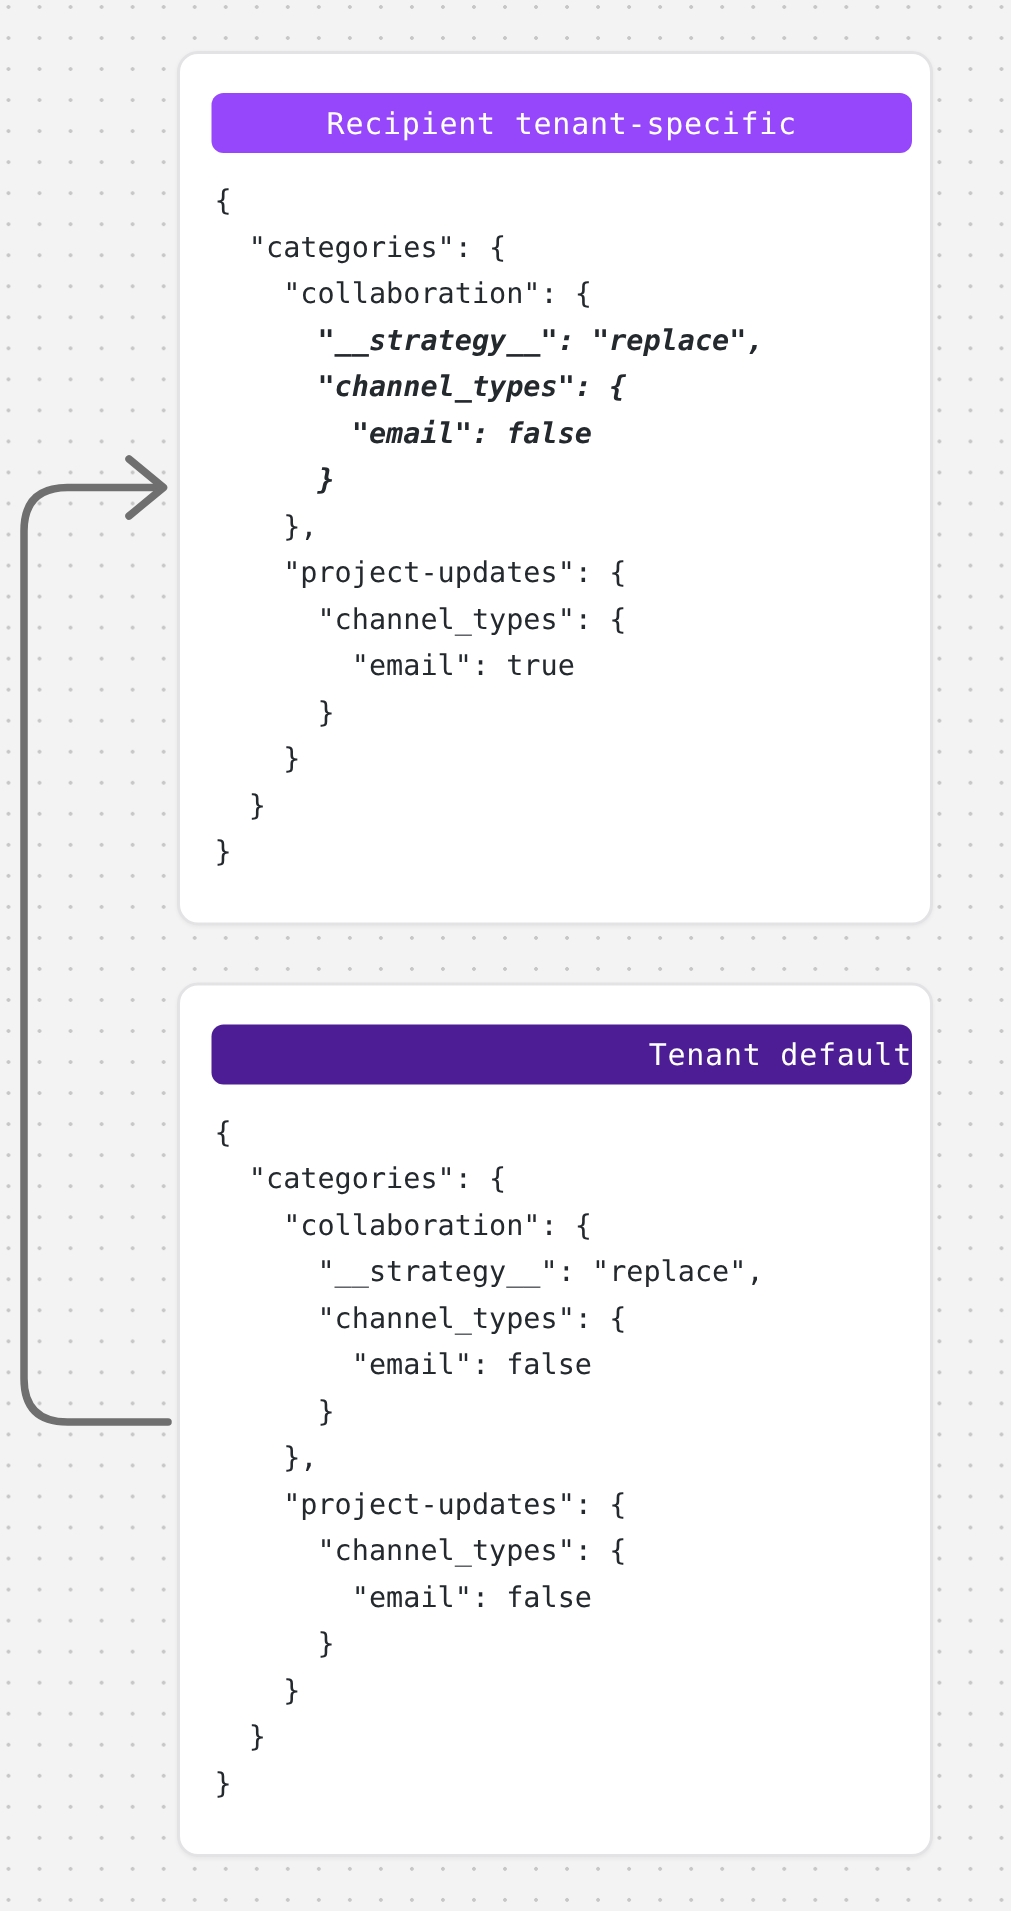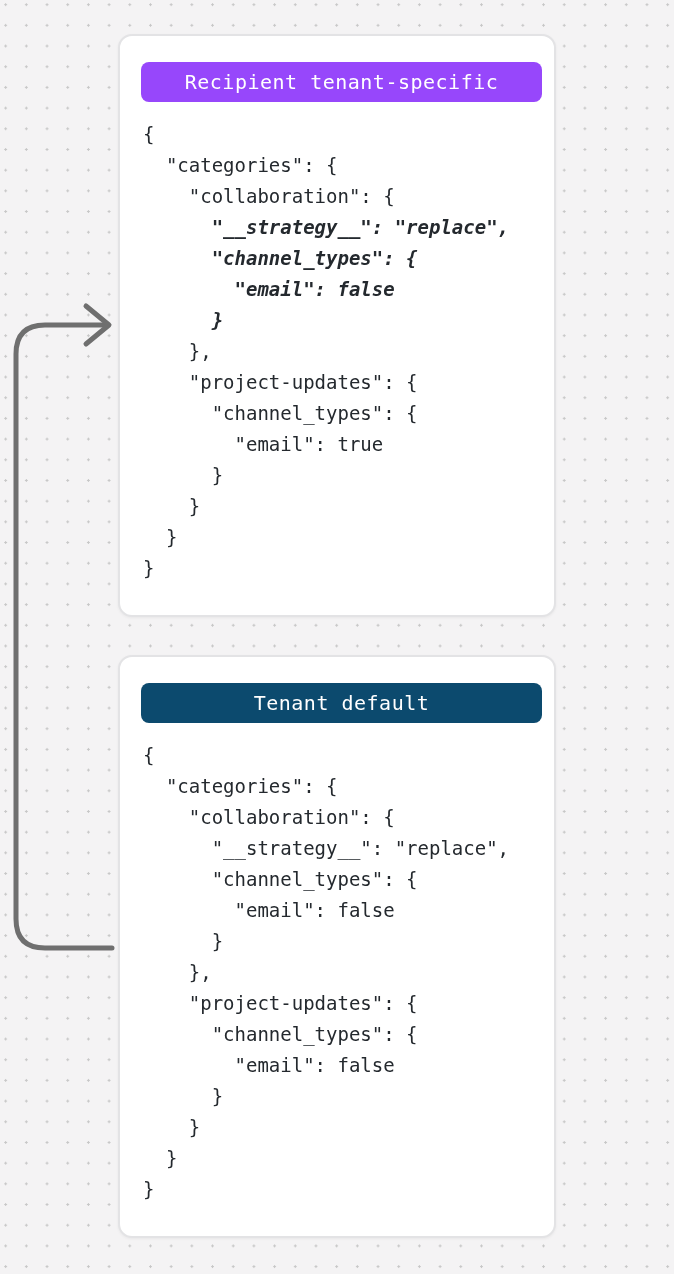--- a/index.html
+++ b/index.html
@@ -14,21 +14,21 @@
     width: 674px;
     height: 1274px;
     background-color: #f4f3f4;
     background-image: radial-gradient(circle, #c7c7c7 1.2px, transparent 1.4px);
     background-size: 20.7px 20.7px;
     background-position: 16px 15px;
   }
   .card {
     position: absolute;
     left: 118px;
-    width: 438px;
+    width: 504px;
     height: 583px;
     background: #ffffff;
     border: 2px solid #e3e3e5;
     border-radius: 14px;
     box-sizing: border-box;
     padding: 26px 12px 0 21px;
     box-shadow: 0 1px 3px rgba(0,0,0,0.05);
   }
   .card.top { top: 34px; }
   .card.bottom { top: 655px; }
@@ -85,21 +85,21 @@
         <div class="code-line">      "channel_types": {</div>
         <div class="code-line">        "email": true</div>
         <div class="code-line">      }</div>
         <div class="code-line">    }</div>
         <div class="code-line">  }</div>
         <div class="code-line">}</div>
       </div>
   </div>
 
   <div class="card bottom">
-    <div class="badge" style="background: #0c4a6e; color: rgb(255, 255, 255);">
+    <div class="badge" style="background: #4c1d95; color: rgb(255, 255, 255); justify-content: flex-end;">
       <span>Tenant default</span>
     </div>
     <div class="code">
         <div class="code-line">{</div>
         <div class="code-line">  "categories": {</div>
         <div class="code-line">    "collaboration": {</div>
         <div class="code-line">      "__strategy__": "replace",</div>
         <div class="code-line">      "channel_types": {</div>
         <div class="code-line">        "email": false</div>
         <div class="code-line">      }</div>

